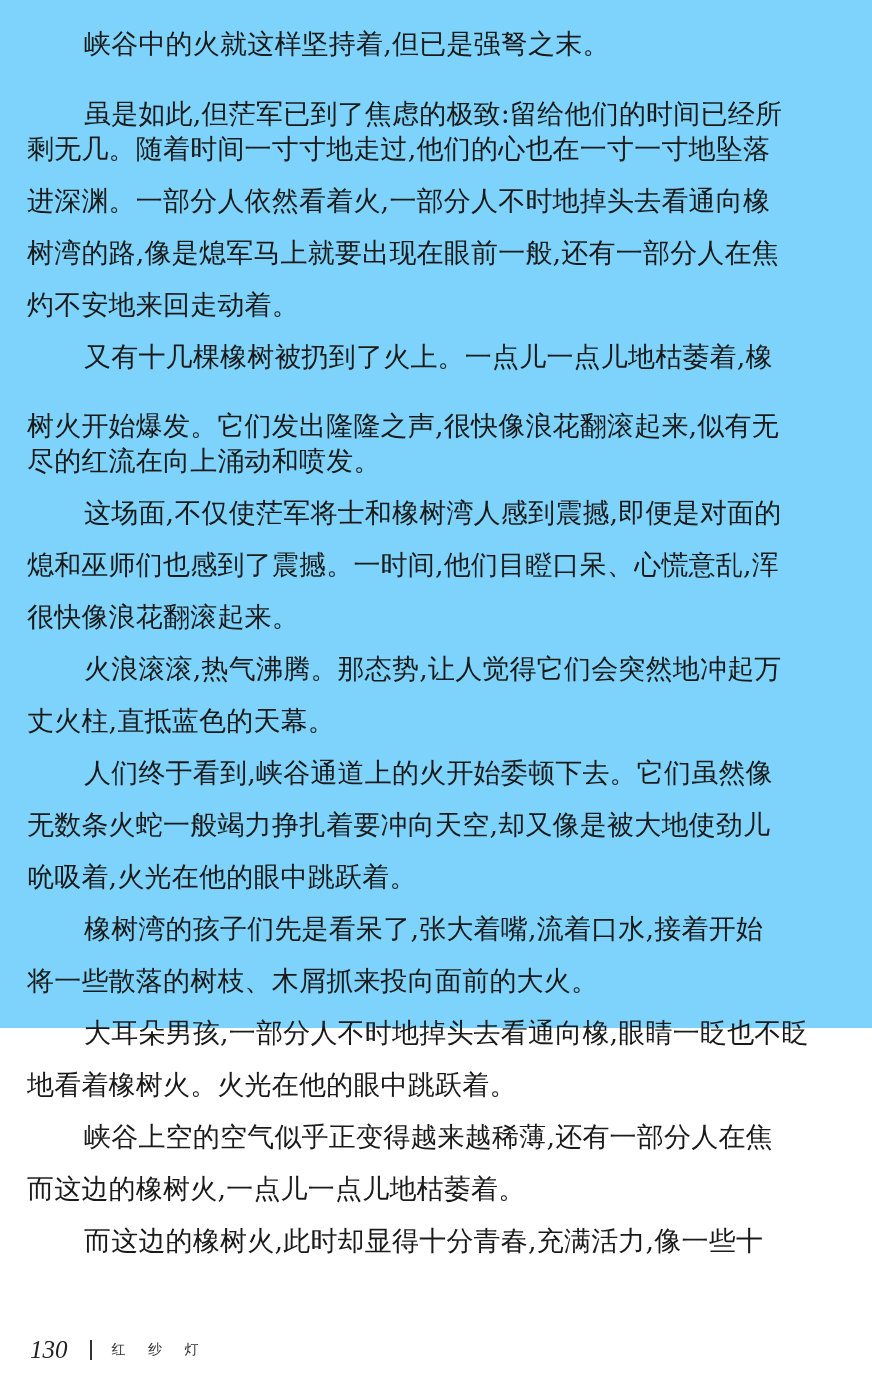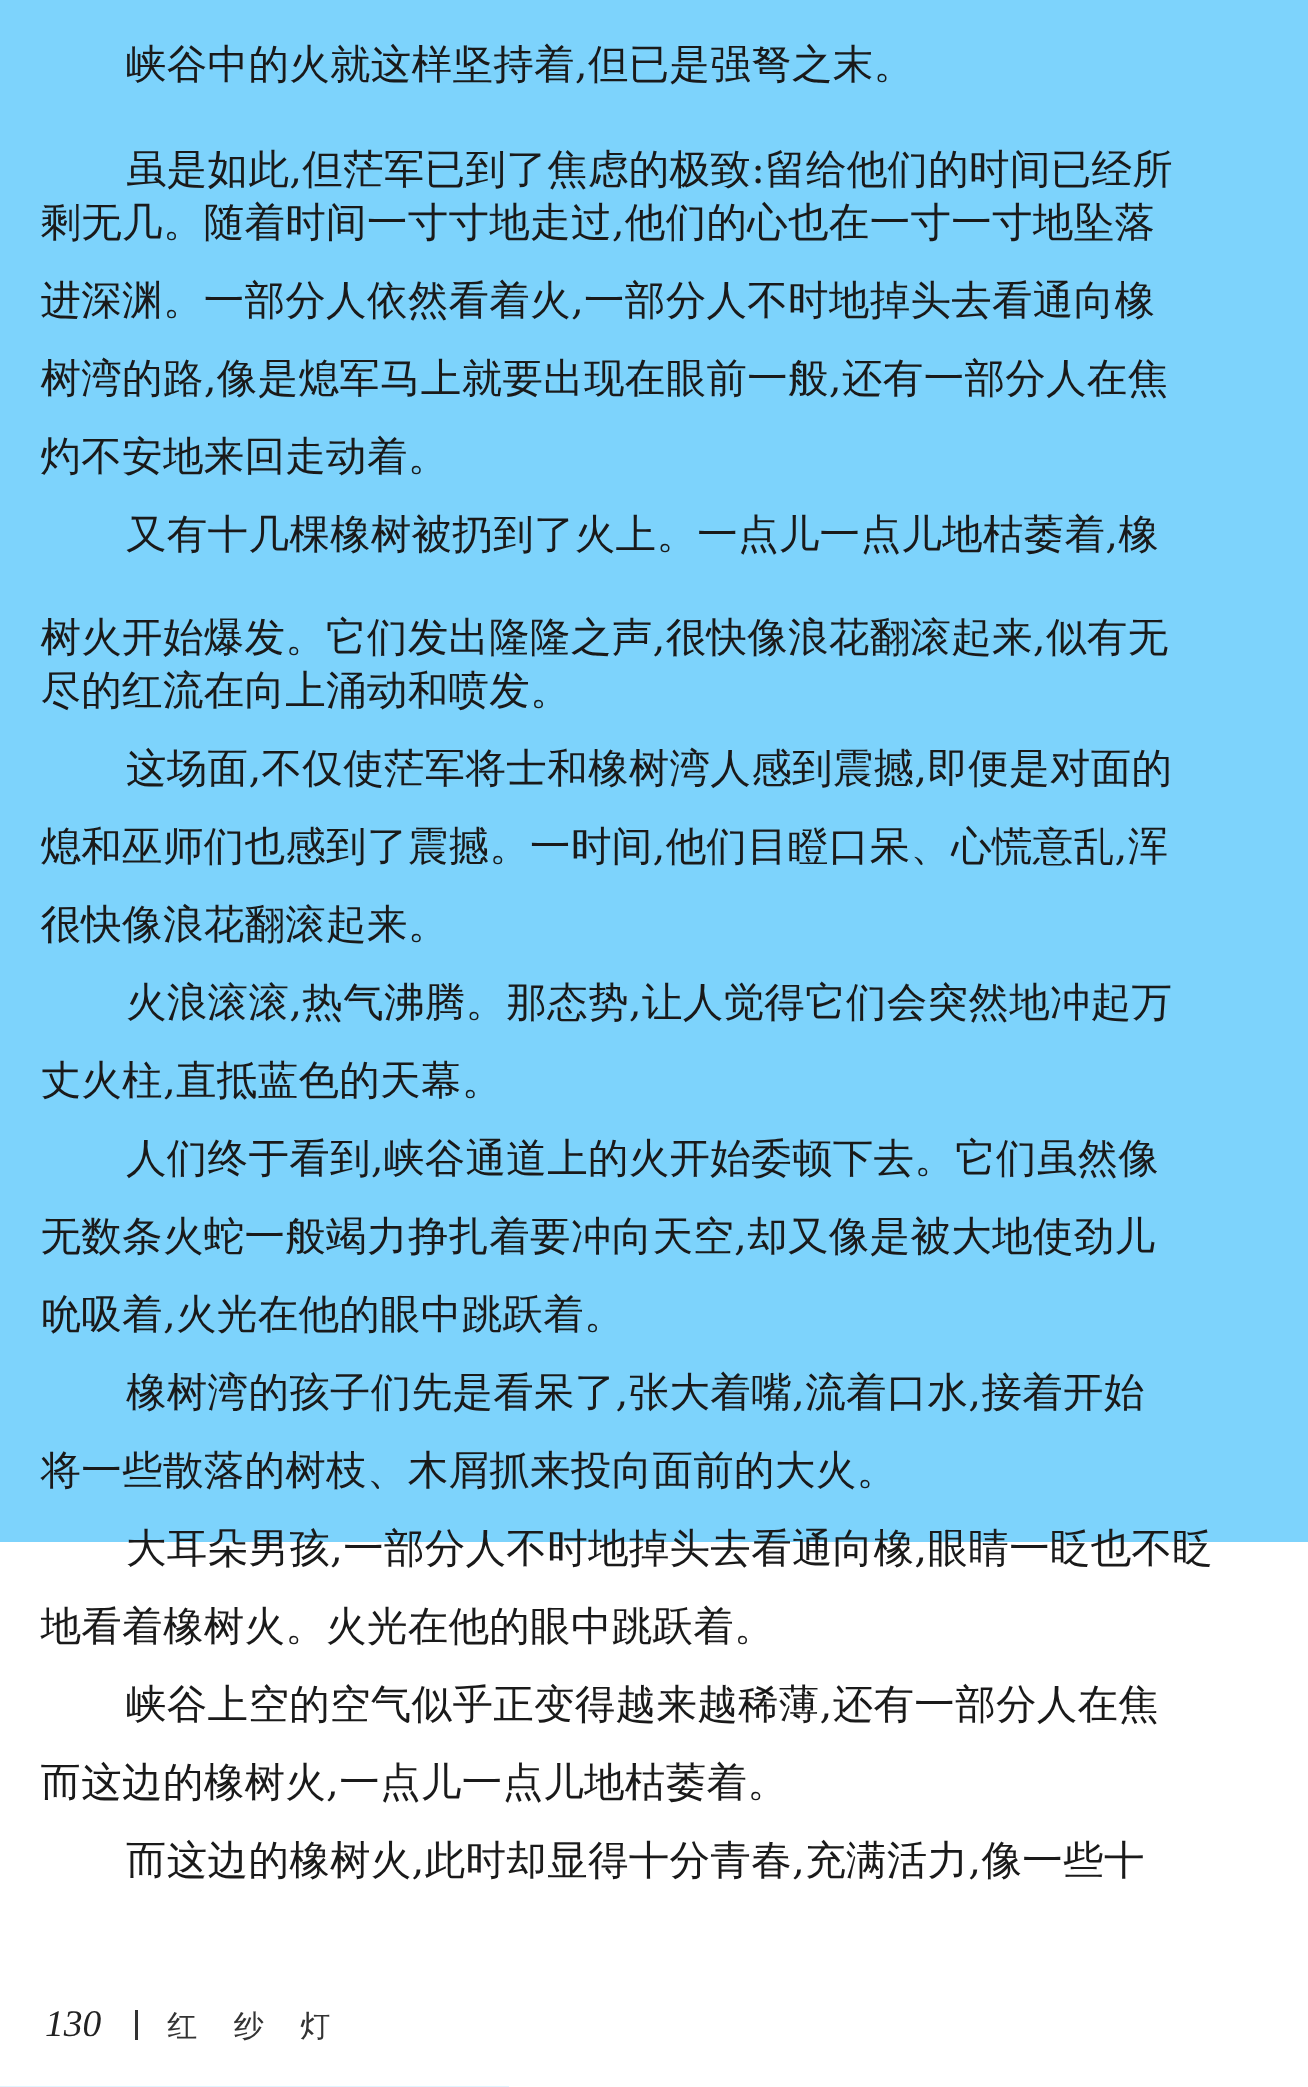--- a/index.html
+++ b/index.html
@@ -21,21 +21,21 @@
     position: absolute; left: 30px; top: 1334px;
     display: flex; align-items: center; height: 32px;
     color: #222;
   }
   .pagenum {
     font-family: "Liberation Serif", "DejaVu Serif", serif;
     font-style: italic; font-size: 25px;
   }
   .sep { display: inline-block; width: 2px; height: 20px; background: #333; margin: 0 20px 0 22px; }
   .booktitle {
-    font-family: "DejaVu Sans", sans-serif; font-size: 20px; letter-spacing: 9px; color: #333;
+    font-family: "DejaVu Sans", sans-serif; font-size: 14px; letter-spacing: 9px; color: #333;
   }
 </style>
 </head>
 <body>
 
 <div class="page">
   <div>
 
     <div class="line indent" style="top:27px">峡谷中的火就这样坚持着,但已是强弩之末。</div>
 

